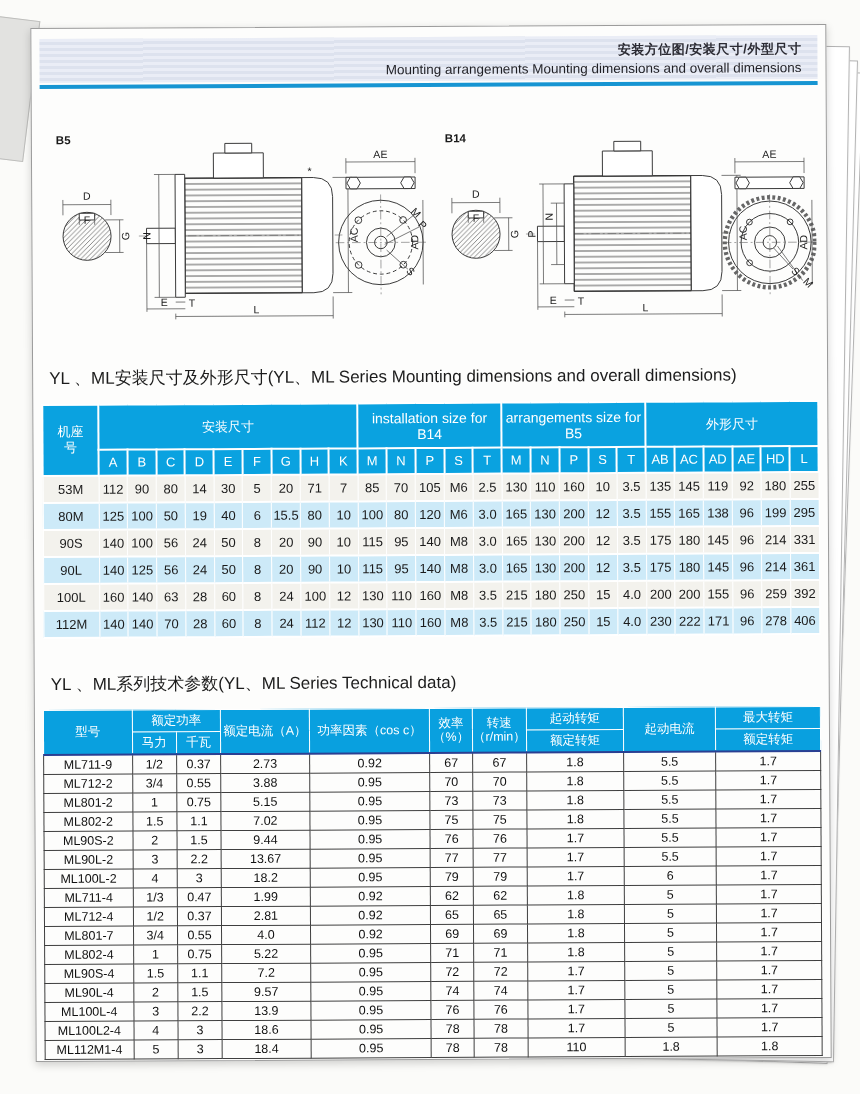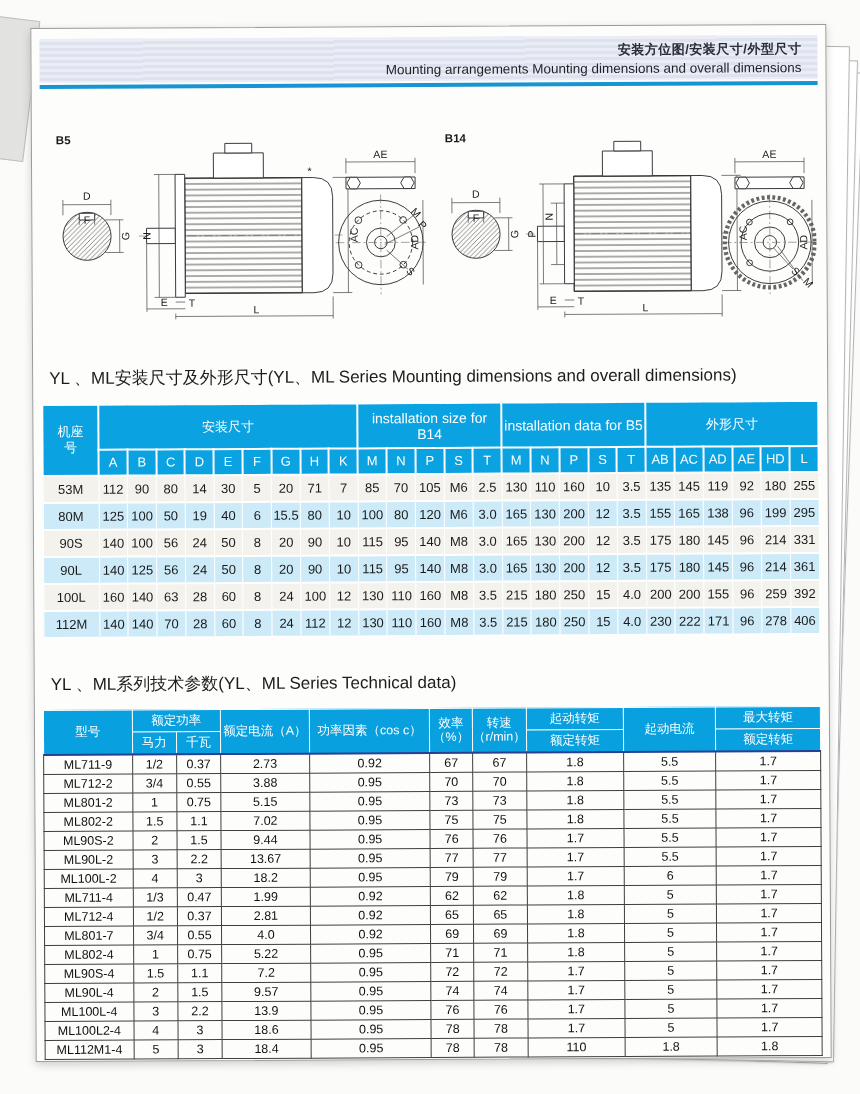--- a/index.html
+++ b/index.html
@@ -242,21 +242,21 @@
       <colgroup>
           <col class="cf">
         </colgroup>
       <thead>
         <tr>
           <th rowspan="2">
               <div class="wrap2">机座号</div>
             </th>
           <th colspan="9">安装尺寸</th>
           <th colspan="5" class="eng">installation size for B14</th>
-          <th colspan="5" class="eng">installation data for B5</th>
+          <th colspan="5" class="eng">arrangements size for B5</th>
           <th colspan="6">外形尺寸</th>
         </tr>
         <tr>
             <th>A</th>
             <th>B</th>
             <th>C</th>
             <th>D</th>
             <th>E</th>
             <th>F</th>
             <th>G</th>

